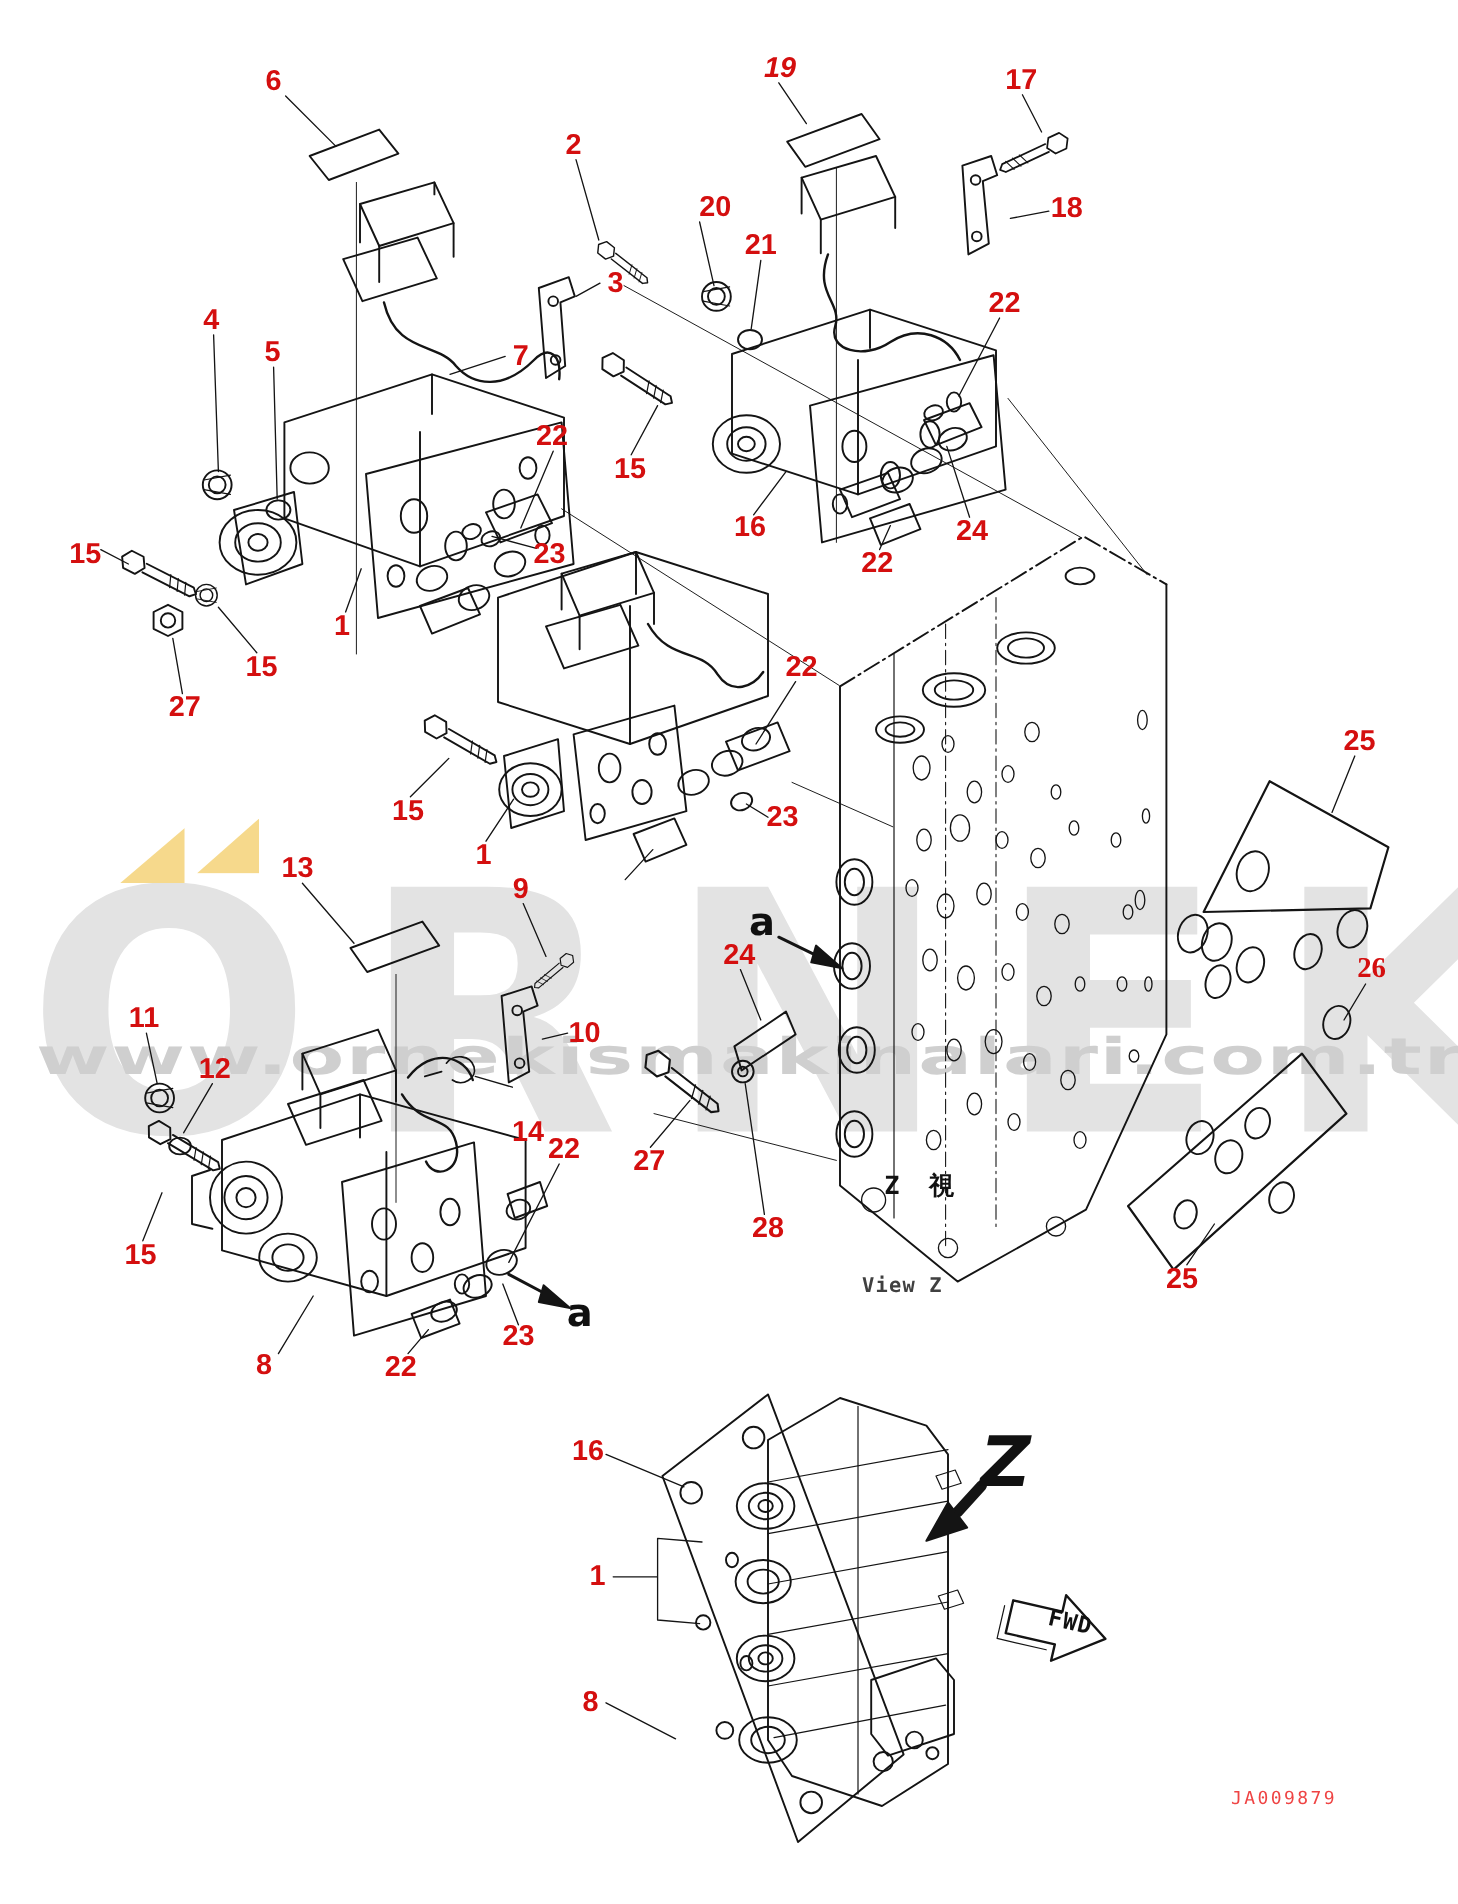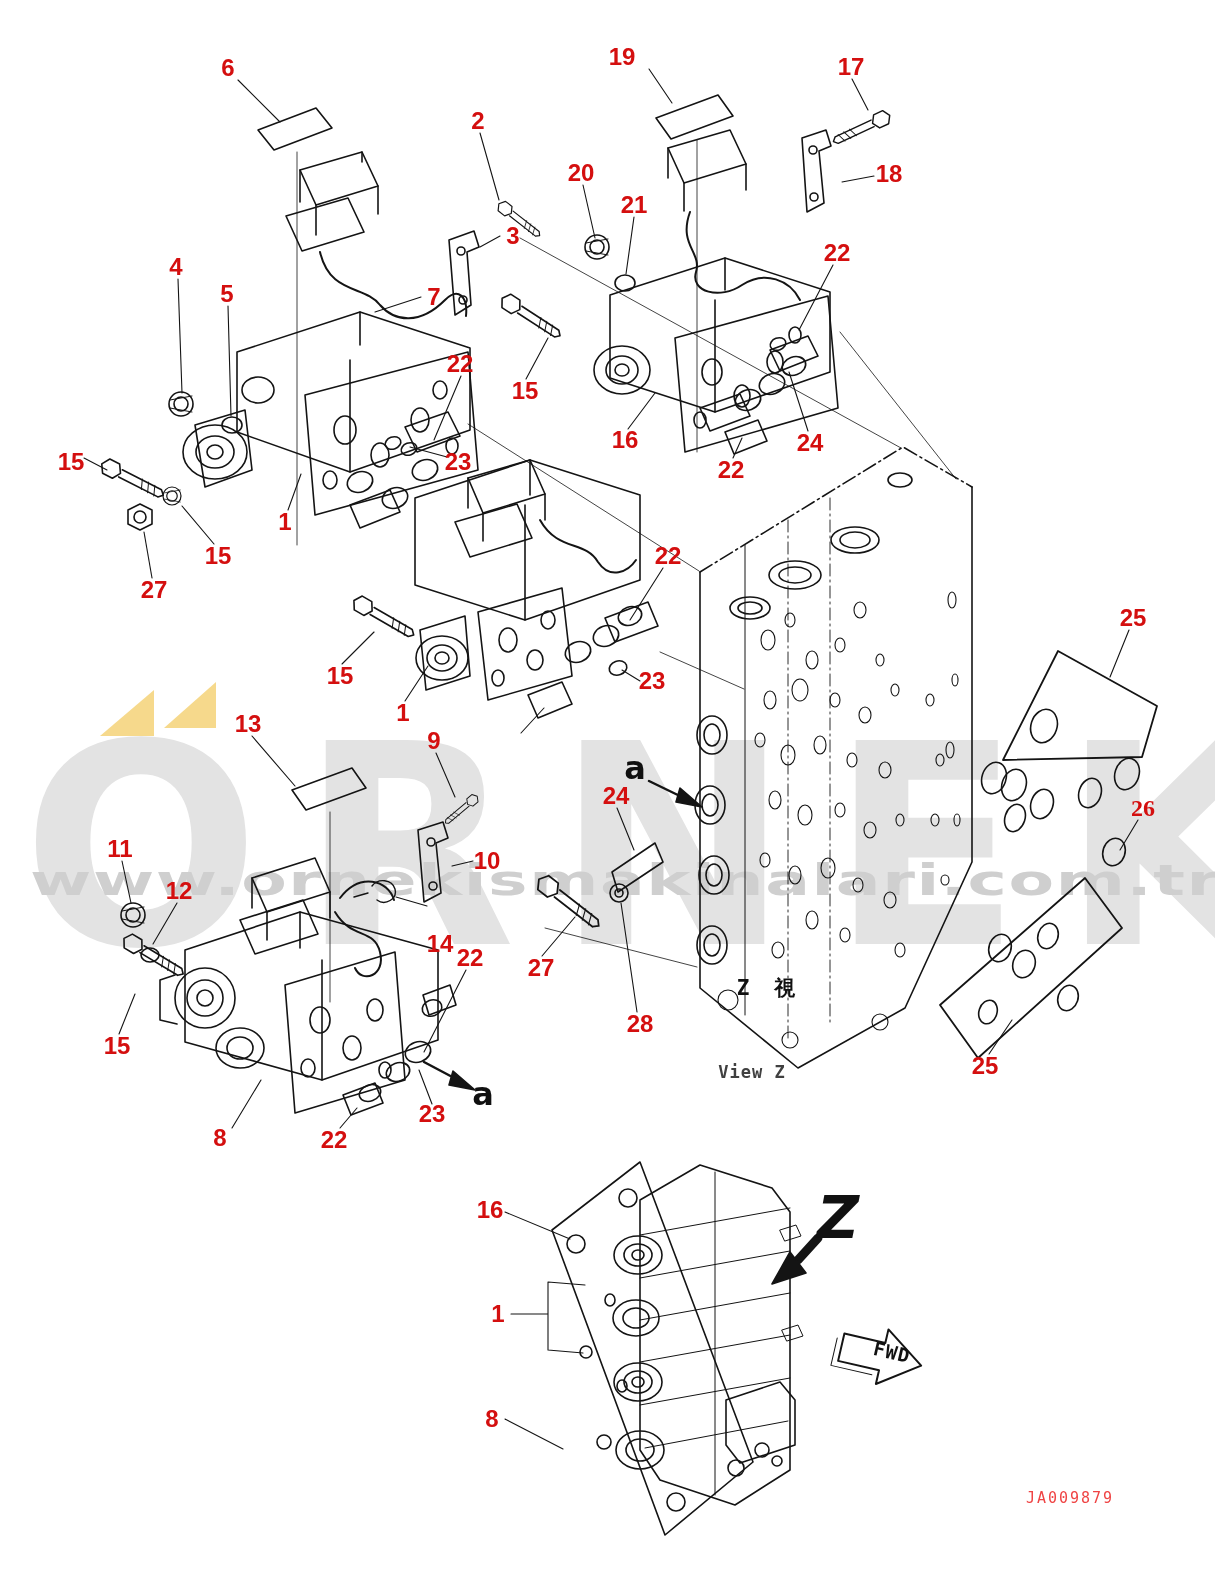--- a/index.html
+++ b/index.html
@@ -420,23 +420,23 @@
 
   <div class="txt viewzh" style="left:752px;top:988px;margin-left:17px;">Z 視</div>
   <div class="txt viewen" style="left:752px;top:1072px;">View Z</div>
   <div class="txt bigz" style="left:838px;top:1218px;">Z</div>
   <div class="fwdtxt" style="left:892px;top:1352px;">FWD</div>
   <div class="txt code" style="left:1070px;top:1498px;">JA009879</div>
 
   <div id="callout-layer" class="layer">
       <span class="callout" style="left: 228px; top: 68px;">6</span>
       <span class="callout" style="left: 478px; top: 121px;">2</span>
-      <span class="callout" style="left: 622px; top: 57px;">19</span>
+      <span class="callout" style="left: 650px; top: 57px; font-style: italic;">19</span>
       <span class="callout" style="left: 851px; top: 67px;">17</span>
-      <span class="callout" style="left: 581px; top: 173px;">20</span>
+      <span class="callout" style="left: 596px; top: 173px;">20</span>
       <span class="callout" style="left: 634px; top: 205px;">21</span>
       <span class="callout" style="left: 513px; top: 236px;">3</span>
       <span class="callout" style="left: 889px; top: 174px;">18</span>
       <span class="callout" style="left: 837px; top: 253px;">22</span>
       <span class="callout" style="left: 176px; top: 267px;">4</span>
       <span class="callout" style="left: 227px; top: 294px;">5</span>
       <span class="callout" style="left: 434px; top: 297px;">7</span>
       <span class="callout" style="left: 71px; top: 462px;">15</span>
       <span class="callout" style="left: 460px; top: 364px;">22</span>
       <span class="callout" style="left: 525px; top: 391px;">15</span>

